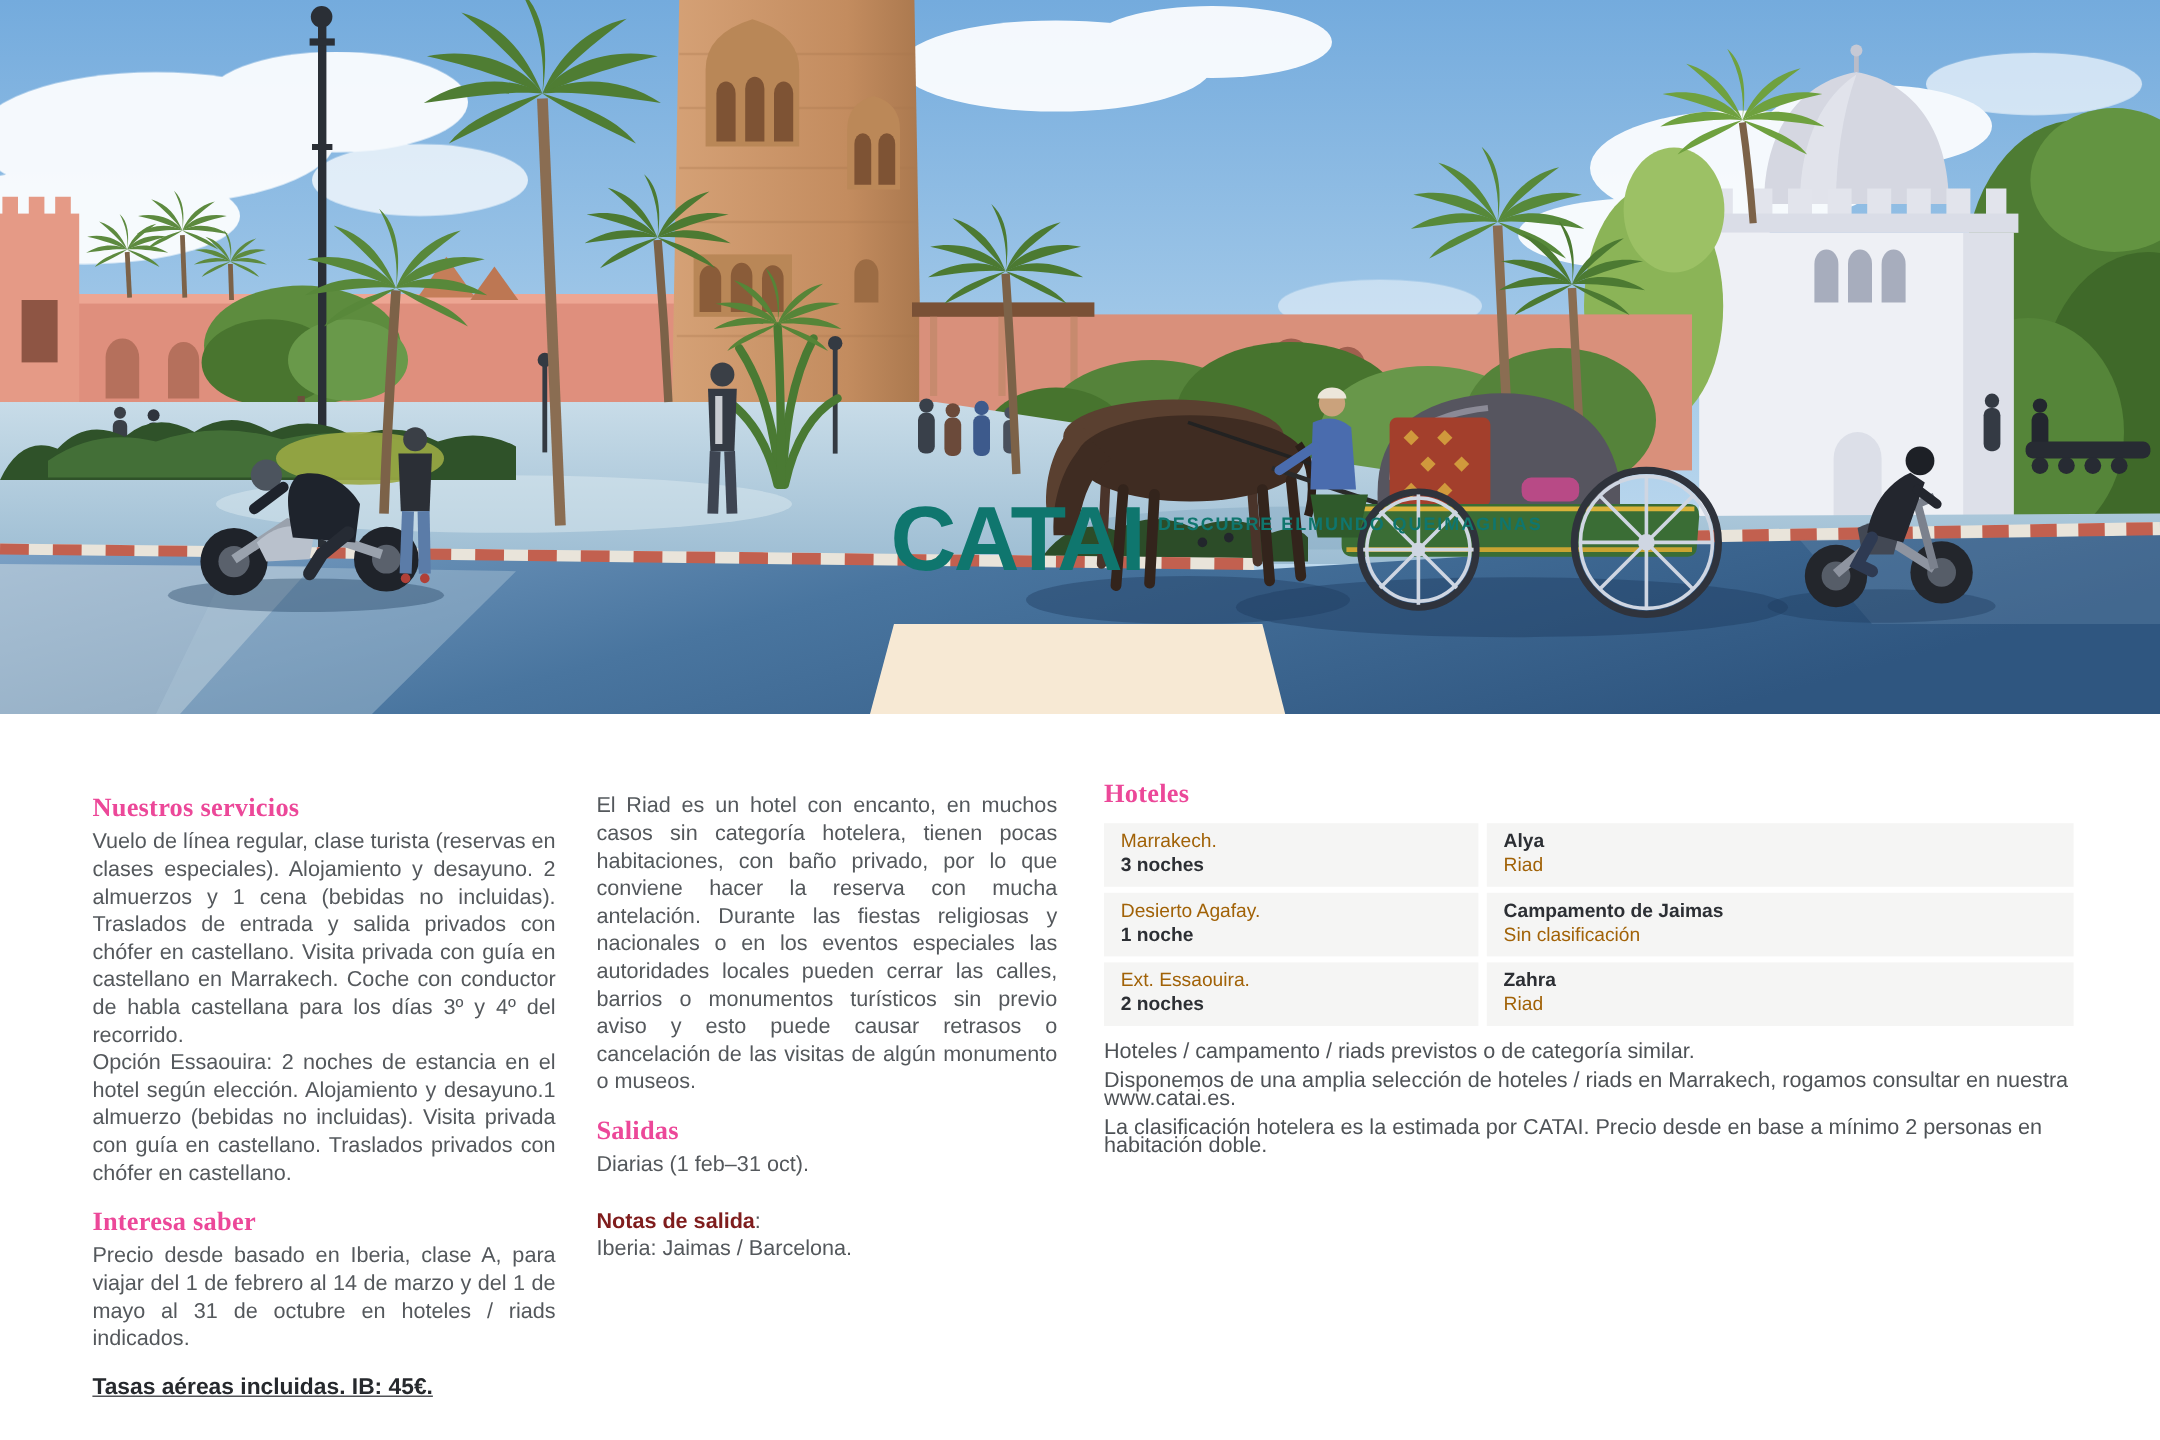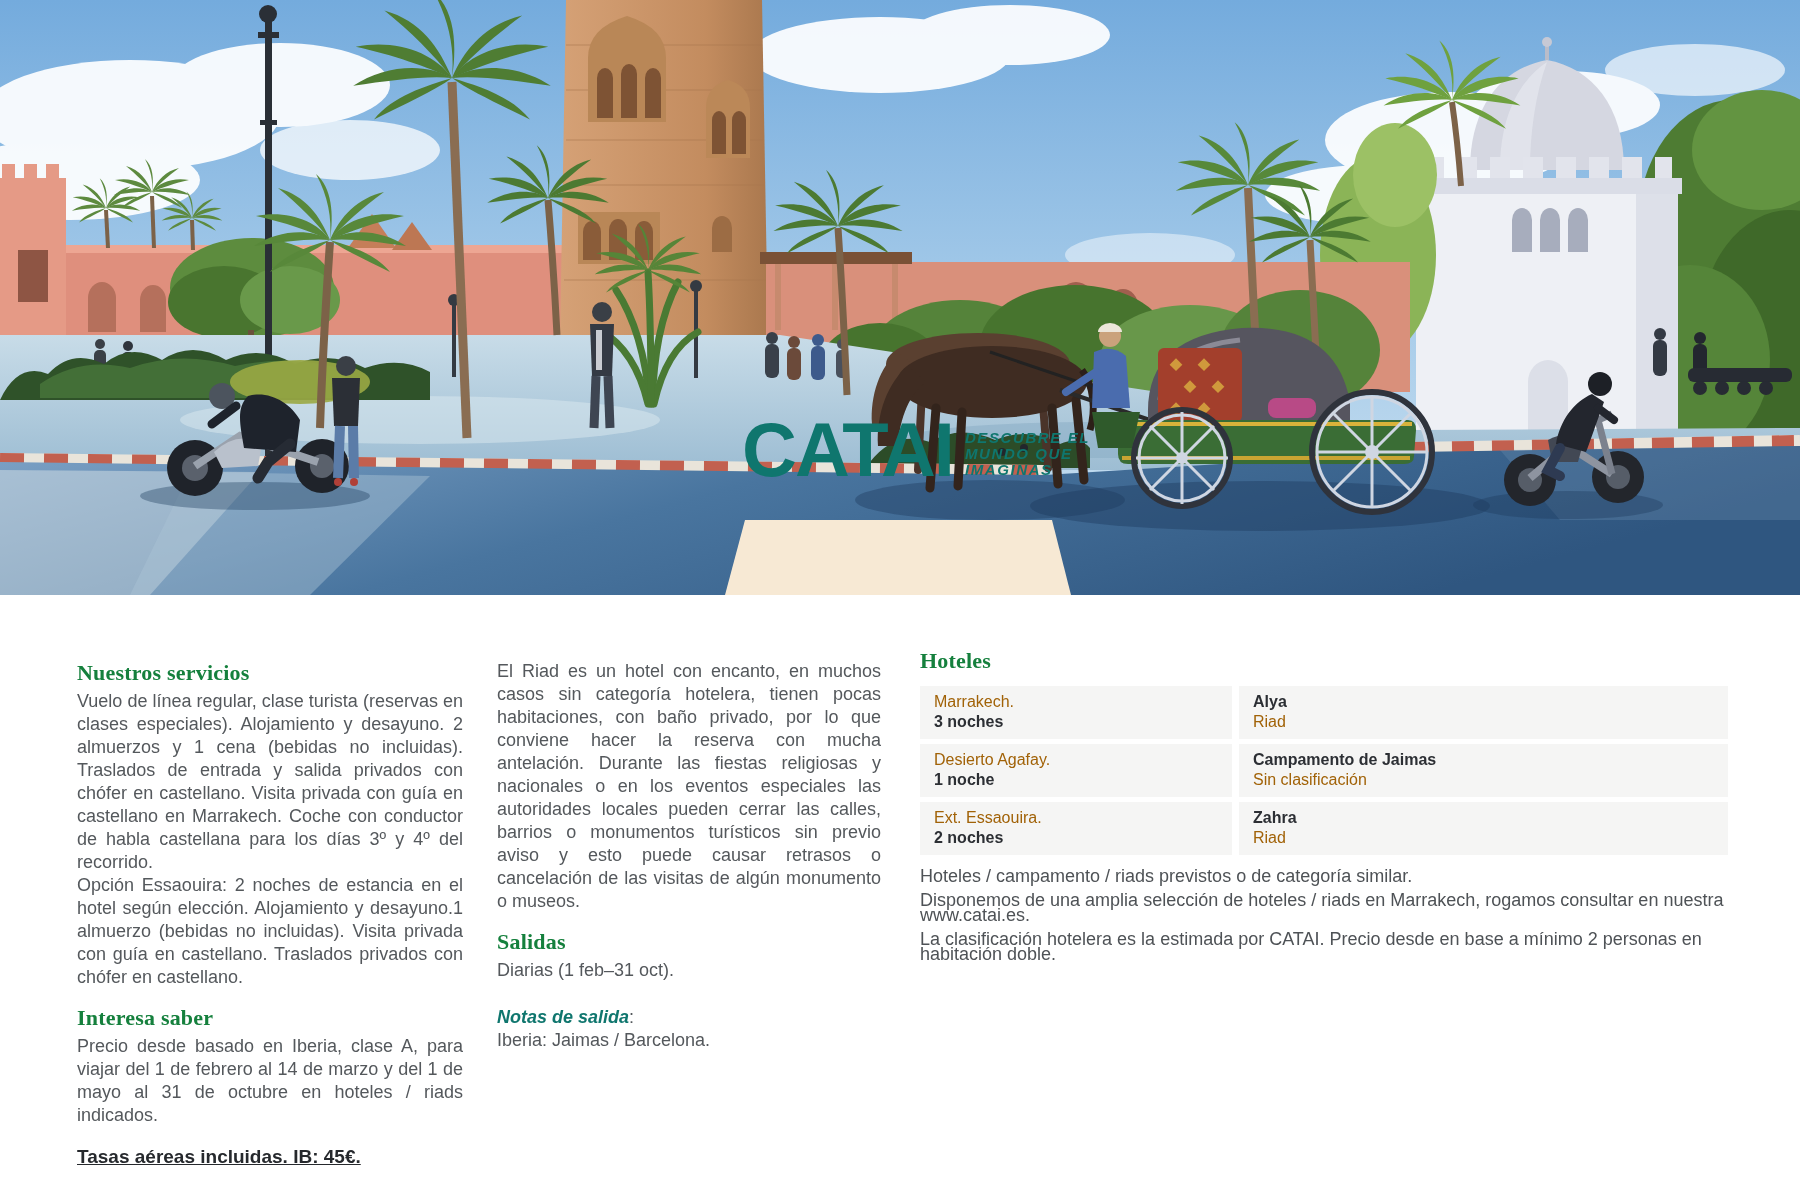--- a/index.html
+++ b/index.html
@@ -3,33 +3,33 @@
 <meta charset="utf-8">
 <style>
   html,body{margin:0;padding:0;background:#ffffff;}
   .page{position:relative;width:1800px;height:1200px;background:#ffffff;overflow:hidden;
         font-family:"Liberation Sans",sans-serif;}
   
   .hero{position:absolute;left:0;top:0;width:1800px;height:595px;overflow:hidden;}
   .hero svg{display:block;width:1800px;height:595px;}
   .logo-overlay{position:absolute;left:742px;top:420px;display:flex;align-items:flex-start;gap:12px;color:#0f766e;}
   .logo-word{font-size:76px;font-weight:800;line-height:60px;letter-spacing:-2px;}
-  .logo-tag{display:flex;flex-direction:column;padding-top:10px;font-style:italic;}
+  .logo-tag{display:flex;flex-direction:row;padding-top:10px;}
   .logo-tag span{font-size:15px;font-weight:700;letter-spacing:1.6px;line-height:16px;white-space:nowrap;}
   
   .col{position:absolute;}
   #col1{left:77px;top:660px;width:386px;}
   #col2{left:497px;top:660px;width:384px;}
   #col3{left:920px;top:648px;width:808px;}
-  h3.red{font-family:"Liberation Serif",serif;font-weight:700;font-size:22px;color:#15803d;
+  h3.red{font-family:"Liberation Serif",serif;font-weight:700;font-size:22px;color:#ec4899;
          margin:0 0 4px 0;letter-spacing:.2px;}
   .col p.body{margin:0;text-align:justify;font-size:18px;line-height:23px;color:#54585c;hyphens:auto;}
   .gap-top{margin-top:16px !important;}
   p.boldline{margin:19px 0 0 0;font-size:19px;font-weight:700;color:#26292d;text-decoration:underline;}
-  .notas-label{font-weight:700;color:#0f766e;font-style:italic;}
+  .notas-label{font-weight:700;color:#7f1d1d;}
   #col2 .salidas-head{margin-top:10px;}
   
   .hotels-table{margin-top:12px;}
   .h-row{display:grid;grid-template-columns:312px 1fr;column-gap:7px;margin-bottom:5px;}
   .h-cell{background:#f5f5f4;padding:6px 14px 7px 14px;}
   .cell-top,.cell-bottom{font-size:16px;line-height:20px;}
   .muted{color:#a16207;}
   .strong{font-weight:700;color:#2c2f34;}
   .footnotes{margin-top:14px;}
   .footnotes p{margin:0 0 9px 0;font-size:18px;line-height:15px;color:#4e5256;}

